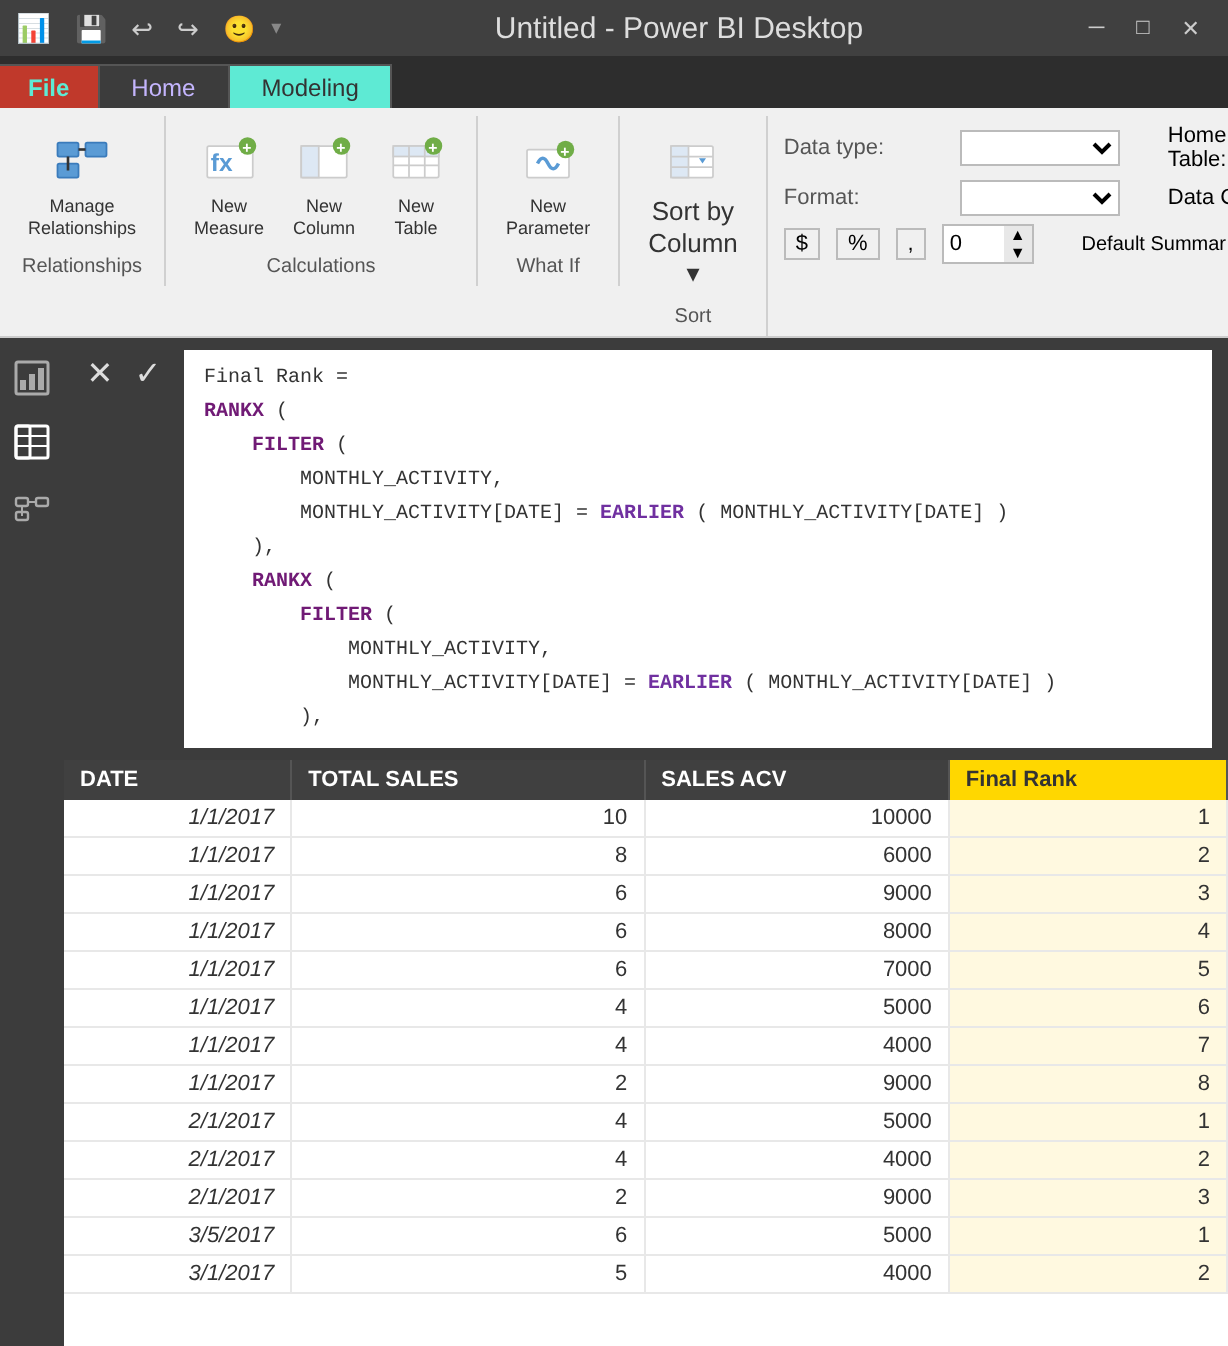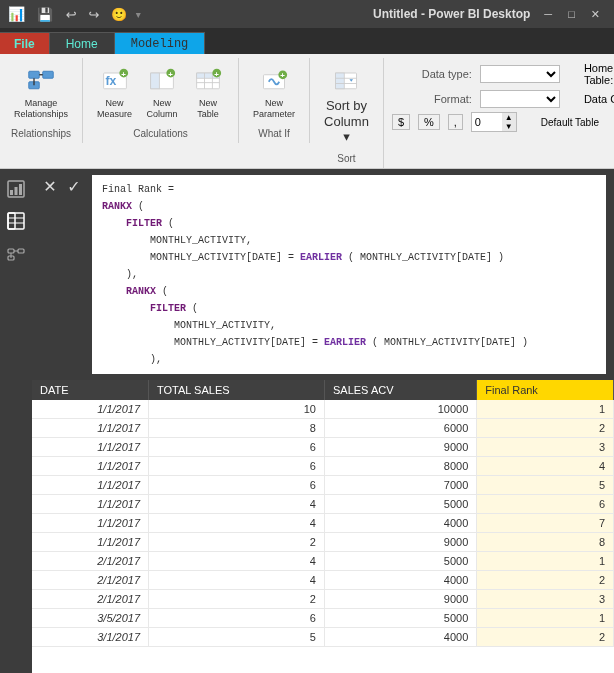--- a/index.html
+++ b/index.html
@@ -11,48 +11,47 @@
       color: white;
       height: 28px;
       display: flex;
       align-items: center;
       padding: 0 8px;
       gap: 8px;
     }
     .title-bar-icon { font-size: 14px; color: #f0c040; }
     .title-bar-tools { display: flex; gap: 4px; align-items: center; }
     .title-bar-tool { background: none; border: none; color: #ccc; cursor: pointer; font-size: 13px; padding: 2px 4px; }
-    .title-bar-title { flex: 1; text-align: right; color: #ddd; font-size: 12px; font-weight: bold; }
+    .title-bar-title { flex: 1; text-align: center; color: #ddd; font-size: 15px; }
     .title-bar-controls { display: flex; gap: 4px; }
     .title-bar-btn { background: none; border: none; color: #ccc; cursor: pointer; font-size: 11px; padding: 2px 6px; }
 
     
     .tab-bar {
       background: #2d2d2d;
       display: flex;
       height: 26px;
       align-items: flex-end;
     }
     .tab {
       padding: 4px 16px;
       font-size: 12px;
       cursor: pointer;
-      color: #5eead4;
+      color: #c4b5fd;
       background: #3c3c3c;
       border-top: 1px solid #555;
       border-right: 1px solid #555;
       height: 22px;
       display: flex;
       align-items: center;
     }
     .tab.active {
-      background: #0ea5e9;
+      background: #5eead4;
       color: #333;
       font-weight: 500;
-      font-family: Liberation Mono, monospace;
     }
     .tab.file-tab {
       background: #c0392b;
       color: #5eead4;
       font-weight: bold;
       padding: 4px 14px;
     }
 
     
     .ribbon {
@@ -113,21 +112,21 @@
       flex-direction: column;
       padding: 4px 8px;
       font-size: 11px;
       gap: 4px;
     }
     .ribbon-right-row {
       display: flex;
       align-items: center;
       gap: 8px;
     }
-    .ribbon-right-label { color: #555; min-width: 80px; text-align: right; }
+    .ribbon-right-label { color: #555; min-width: 80px; }
     .ribbon-select {
       border: 1px solid #bbb;
       background: white;
       padding: 1px 4px;
       font-size: 11px;
       min-width: 80px;
     }
     .format-btn {
       background: none;
       border: 1px solid #bbb;
@@ -227,21 +226,21 @@
     table {
       width: 100%;
       border-collapse: collapse;
       font-size: 11px;
     }
     thead tr th {
       background: #404040;
       color: white;
       padding: 4px 8px;
       text-align: left;
-      font-weight: 400;
+      font-weight: 700;
       border-right: 1px solid #555;
       position: sticky;
       top: 0;
     }
     thead tr th.highlight {
       background: #ffd700;
       color: #333;
     }
     tbody tr {
       border-bottom: 1px solid #e8e8e8;
@@ -400,21 +399,21 @@
       <button class="format-btn">$</button>
       <button class="format-btn">%</button>
       <button class="format-btn">,</button>
       <div class="number-input-group">
         <input type="text" value="0" style="">
         <div class="spinner-btns">
           <button class="spinner-btn">▲</button>
           <button class="spinner-btn">▼</button>
         </div>
       </div>
-      <span style="margin-left:16px; font-size:10px;">Default Table</span>
+      <span style="margin-left:16px; font-size:10px;">Default Summar</span>
     </div>
   </div>
 </div>
 
 <div class="main-area">
 
   <div class="sidebar">
     <div class="sidebar-icon">
       <svg width="18" height="18" viewBox="0 0 18 18">
         <rect x="1" y="1" width="16" height="16" rx="1" fill="none" stroke="#aaa" stroke-width="1.5"></rect>

